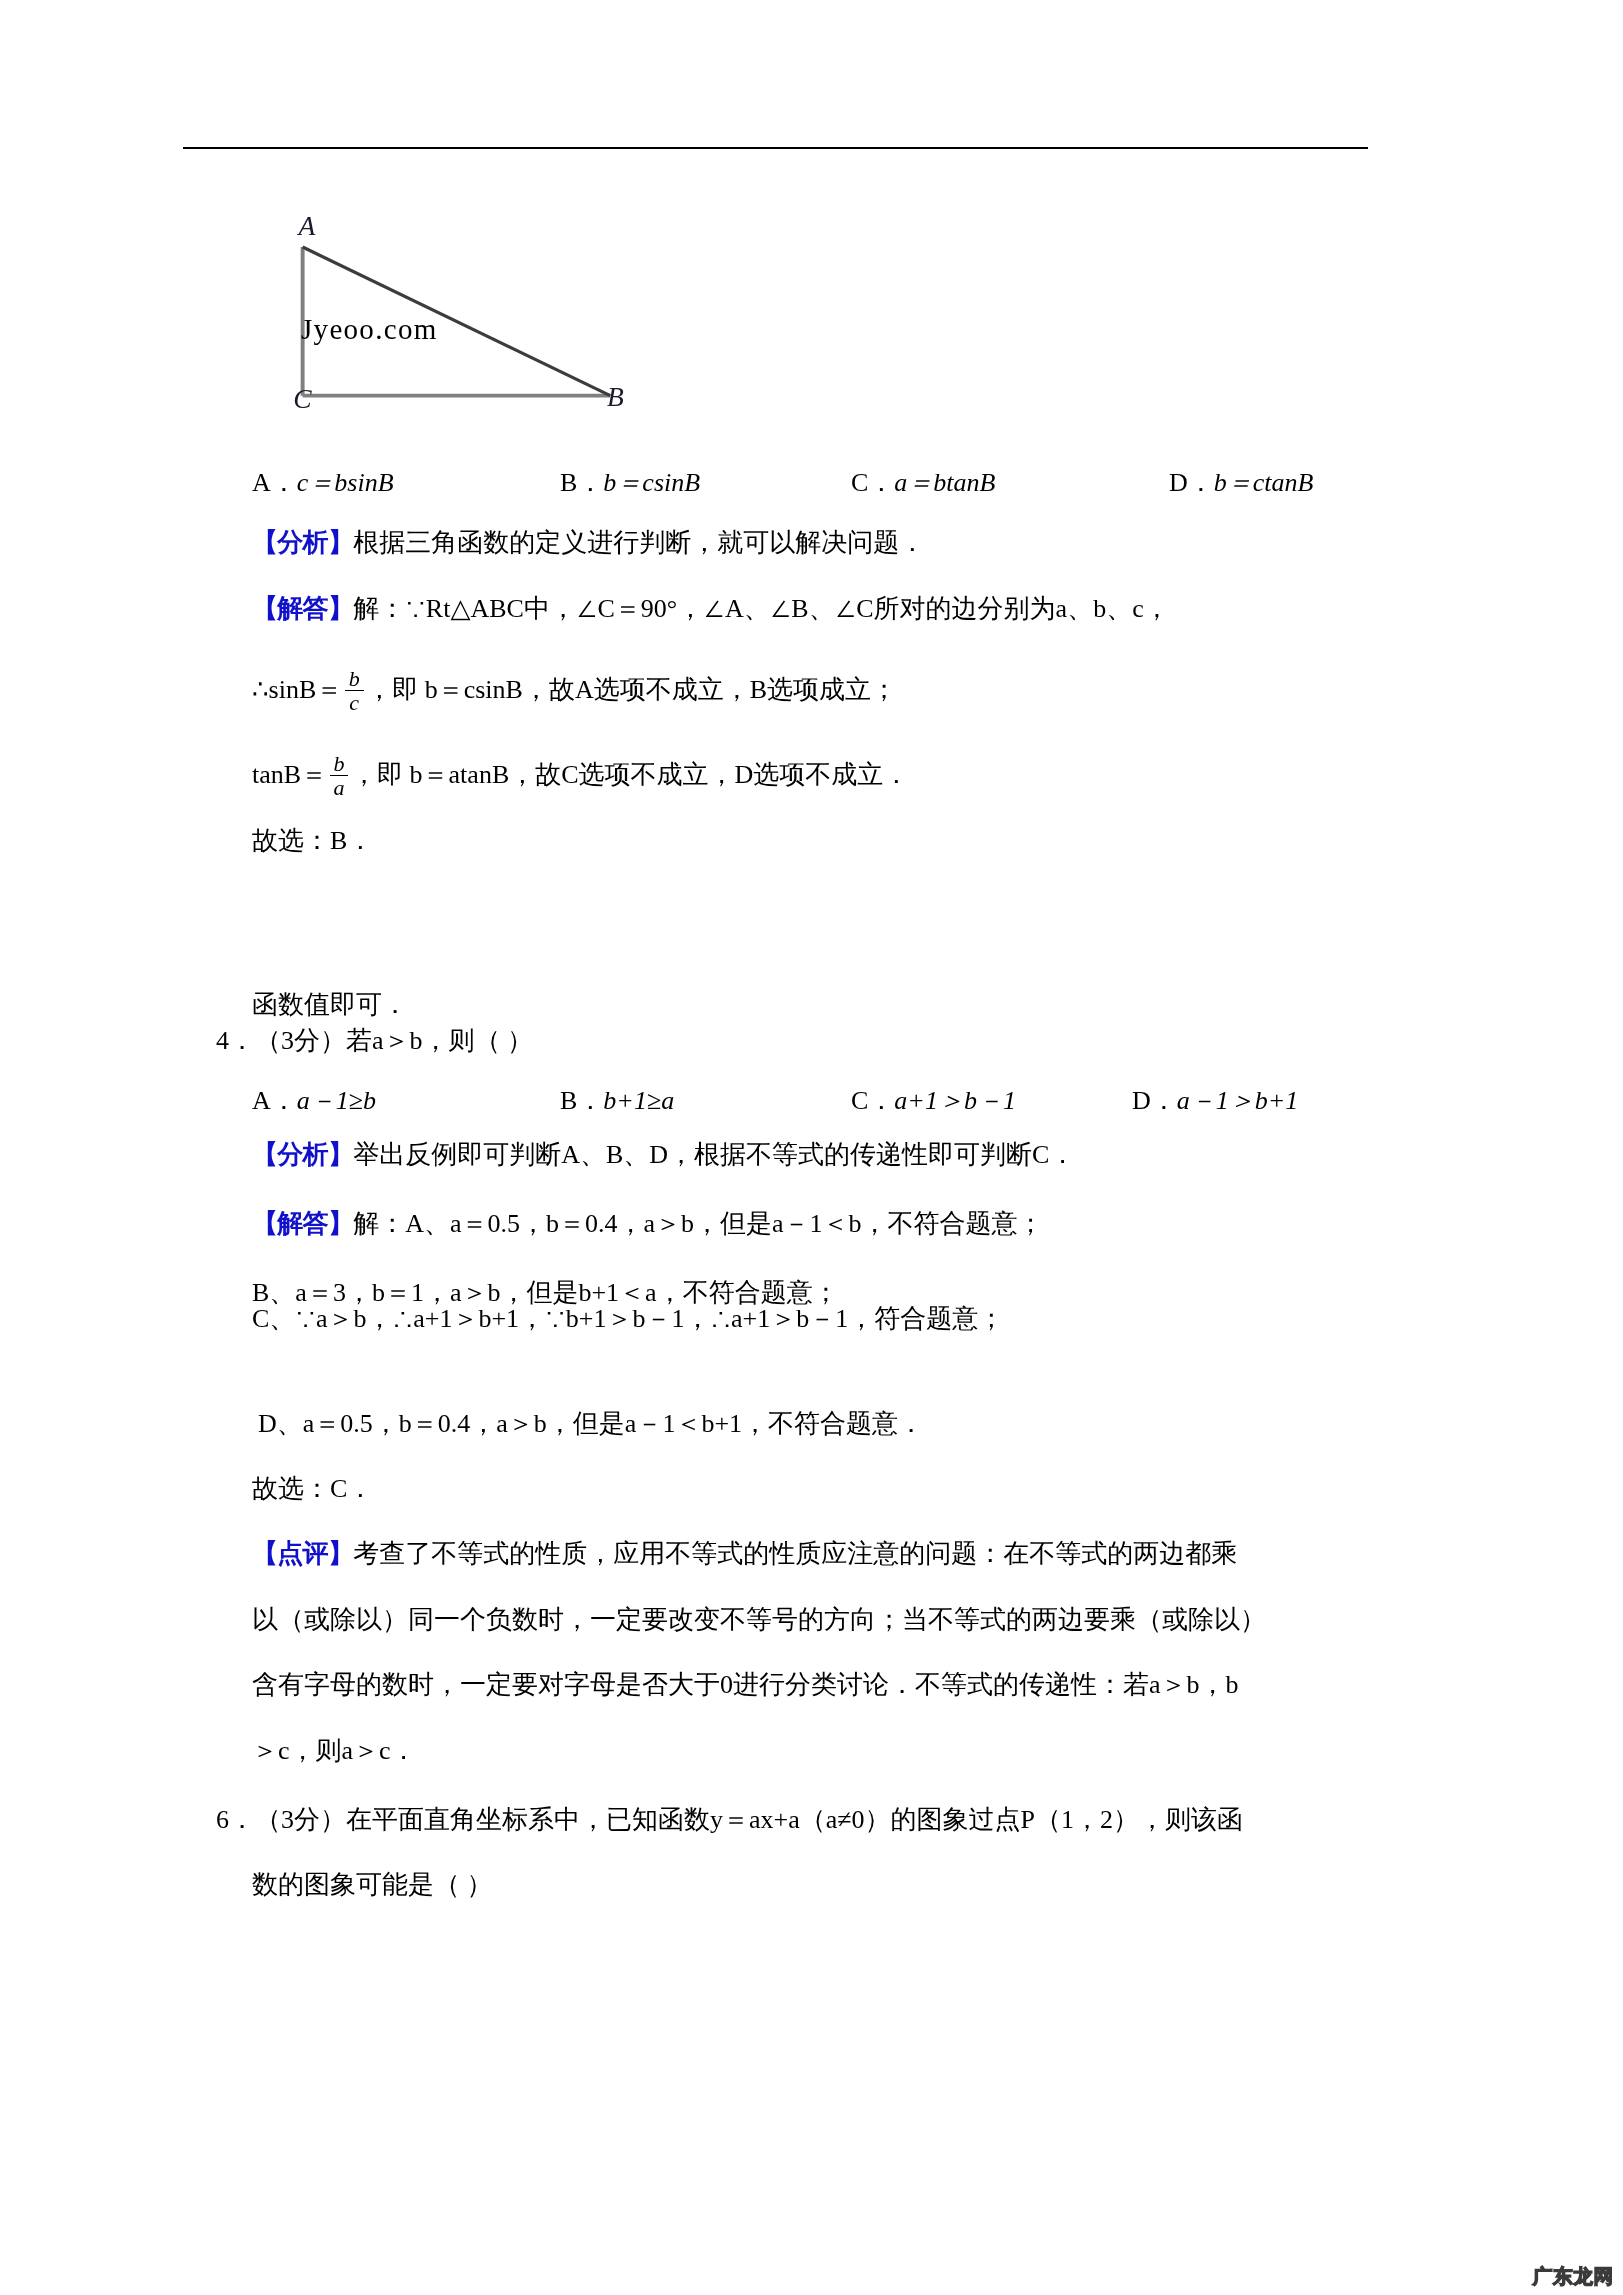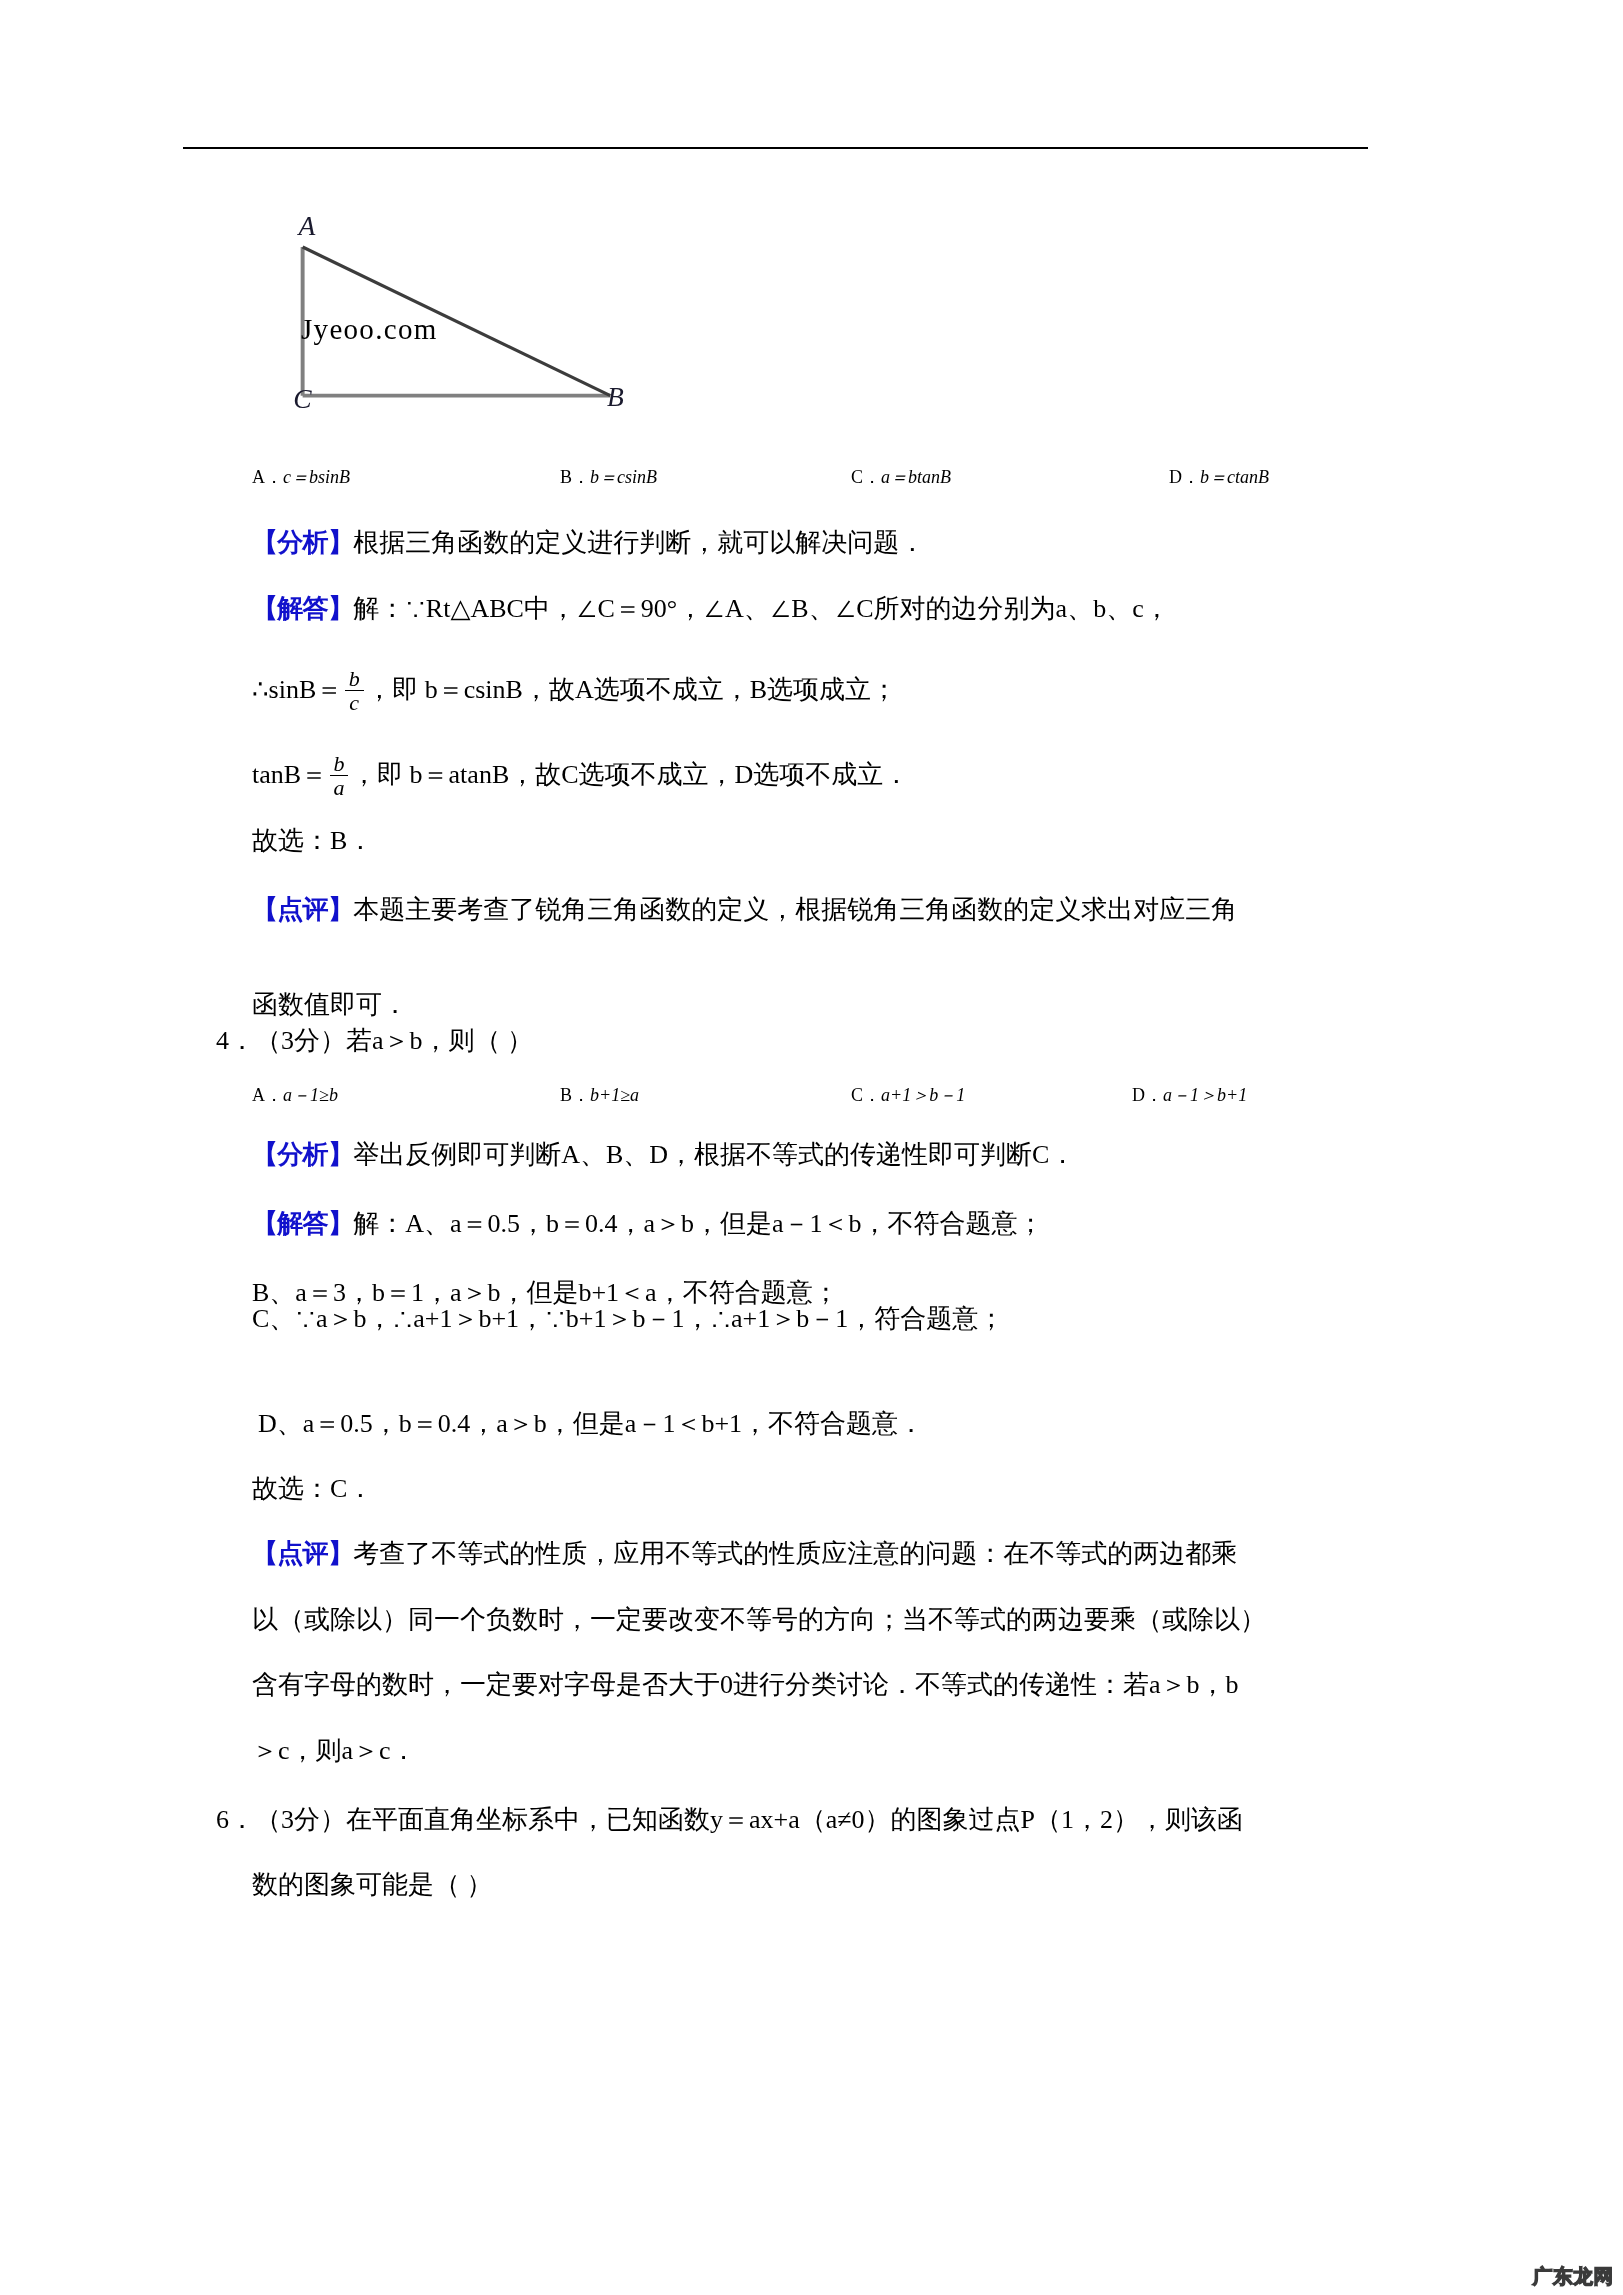--- a/index.html
+++ b/index.html
@@ -44,21 +44,21 @@
     white-space:nowrap;
     color:#000;
   }
   .ind1 { left:216px; }   
   .ind2 { left:252px; }   
 
   .tag { color:#1111cc; font-weight:bold; letter-spacing:-0.7px; }
   .it  { font-style:italic; }
 
   .opt-row { position:absolute; width:1178px; }
-  .opt { position:absolute; font-size:18px; white-space:nowrap; }
+  .opt { position:absolute; font-size:26px; white-space:nowrap; }
 
   
   .frac {
     display:inline-block;
     vertical-align:middle;
     text-align:center;
     font-style:italic;
     line-height:1.05;
     margin:0 2.6px;
     position:relative;
@@ -124,23 +124,20 @@
   <div class="line ind2" style="top:668px;">
     <span>∴sinB＝</span><span class="frac"><span class="num">b</span><span class="den">c</span></span><span>，即 b＝csinB，故A选项不成立，B选项成立；</span>
   </div>
 
   <div class="line ind2" style="top:753px;">
     <span>tanB＝</span><span class="frac"><span class="num">b</span><span class="den">a</span></span><span>，即 b＝atanB，故C选项不成立，D选项不成立．</span>
   </div>
 
   <div class="line ind2" style="top:828px;">故选：B．</div>
 
-  <div class="line ind2" style="top:897px;">
-    <span class="tag">【点评】</span><span>本题主要考查了锐角三角函数的定义，根据锐角三角函数的定义求出对应三角</span>
-  </div>
   <div class="line ind2" style="top:992px;text-align:center;">函数值即可．</div>
 
   <div class="line ind1" style="top:1028px;">
     <span>4．（3分）</span><span>若a＞b，则（    ）</span>
   </div>
 
   <div class="opt-row" style="left:0; top:1083px;">
     <div class="opt" style="left:252px;">
       <span>A．</span><span class="it">a－1≥b</span>
     </div>

